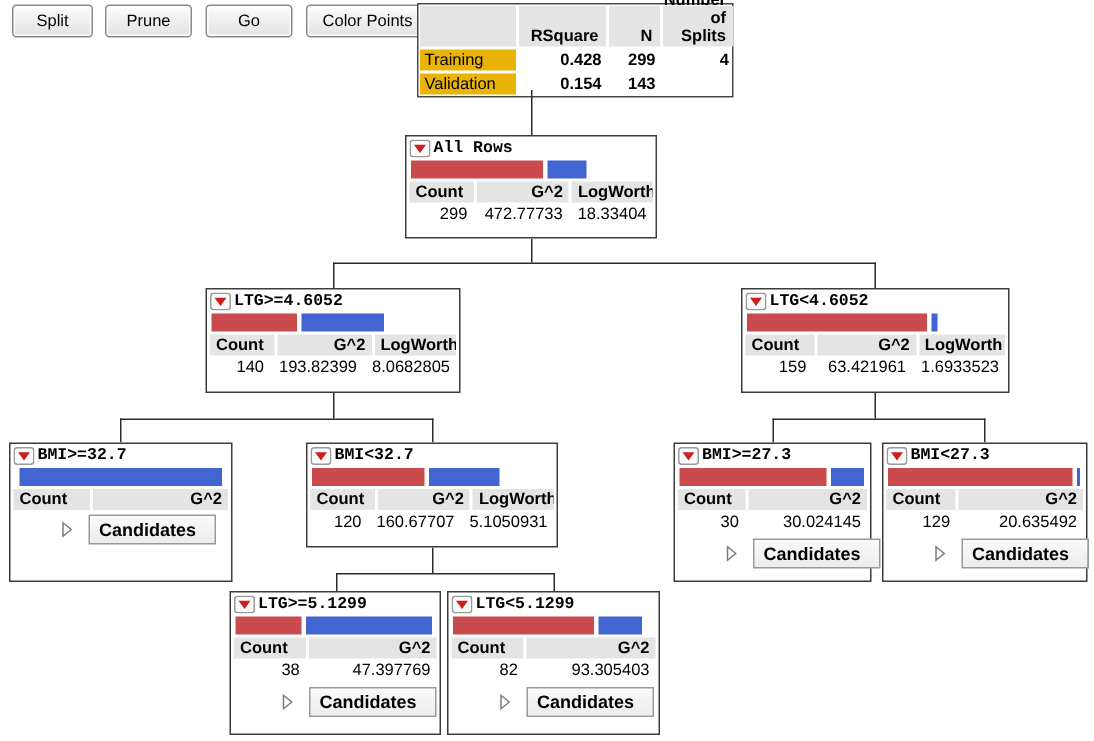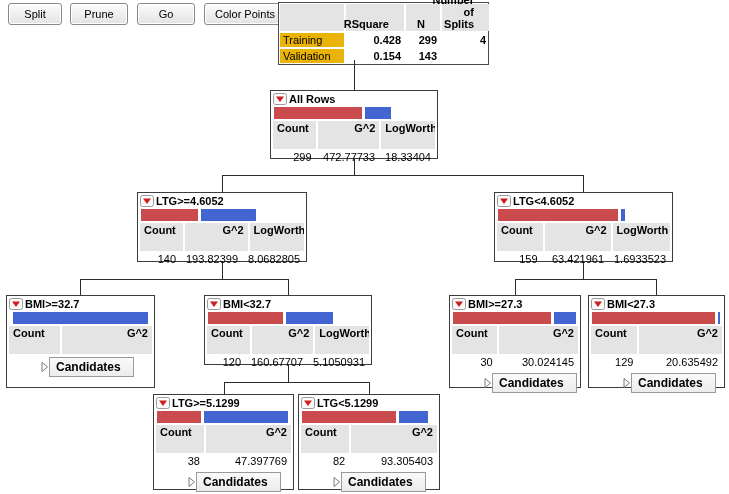--- a/index.html
+++ b/index.html
@@ -22,50 +22,50 @@
   }
 
   
   .sum-table {
     position:absolute; left:278px; top:2px; width:211px;
     border:1px solid #4a4a4a; background:#fff;
     display:grid; grid-template-columns:64px 58px 34px 47px;
     grid-template-rows:27px 14px 14px; gap:2px; padding:1px;
     font-size:11px;
   }
-  .sumh { background:#e4e4e4; font-weight:bold; display:flex; align-items:flex-end; justify-content:flex-end; text-align:right; padding:1px 15px; line-height:12px; }
+  .sumh { background:#e4e4e4; font-weight:bold; display:flex; align-items:flex-end; justify-content:flex-end; text-align:right; padding:1px 5px; line-height:12px; }
   .sumcorner { background:#e4e4e4; }
   .sumlab { background:#eab308; padding:0 3px; line-height:14px; }
   .sumval { text-align:right; padding:0 3px; line-height:14px;font-weight:bold; }
 
   
   .line { position:absolute; background:#2b2b2b; }
 
   
   .node {
     position:absolute; background:#fff;
     border:1px solid #3c3c3c;
     font-size:11px;
   }
   .ntitle { display:flex; align-items:center; gap:2px; padding:1px 2px 1px 2px; height:16px; }
-  .nlabel { font-weight:bold; white-space:nowrap; }
+  .nlabel { font-weight:bold; white-space:nowrap;font-family:Liberation Mono, monospace; }
   .rt { width:14px; height:12px; display:inline-flex; }
   .nbar { margin:0 3px; height:12px; display:flex; gap:3px; }
   .bar-red { height:12px; }
   .bar-blue { height:12px; }
-  .shead { display:grid; gap:2px; margin:2px 2px 0 2px; height:28px; font-weight:bold; }
+  .shead { display:grid; gap:2px; margin:2px 2px 0 2px; height:14px; font-weight:bold; }
   .shead span { background:#e4e4e4; line-height:14px; padding:0 4px; overflow:hidden; white-space:nowrap; }
   .svals { display:grid; gap:2px; margin:1px 2px 0 2px; height:15px; }
   .svals span { line-height:15px; padding:0 4px; text-align:right; white-space:nowrap; }
   .cols3 { grid-template-columns:27fr 39fr 34fr; }
   .cols2 { grid-template-columns:36fr 64fr; }
   .hc { text-align:left; }
   .hg, .hl { text-align:right; }
 
-  .cand { display:flex; align-items:center; gap:0; margin:3px 2px 0 2px;padding-left:32px; }
+  .cand { display:flex; align-items:center; gap:10px; margin:3px 2px 0 2px;padding-left:32px; }
   .disc { width:8px; height:12px; display:inline-flex; }
   .cbtn {
     border:1px solid #9a9a9a; background:linear-gradient(#fafafa,#ececec);
     font-weight:bold; font-size:12px; line-height:16px; padding:1px 12px 1px 6px;
   }
 </style>
 </head>
 <body>
 
 <div class="canvas">

